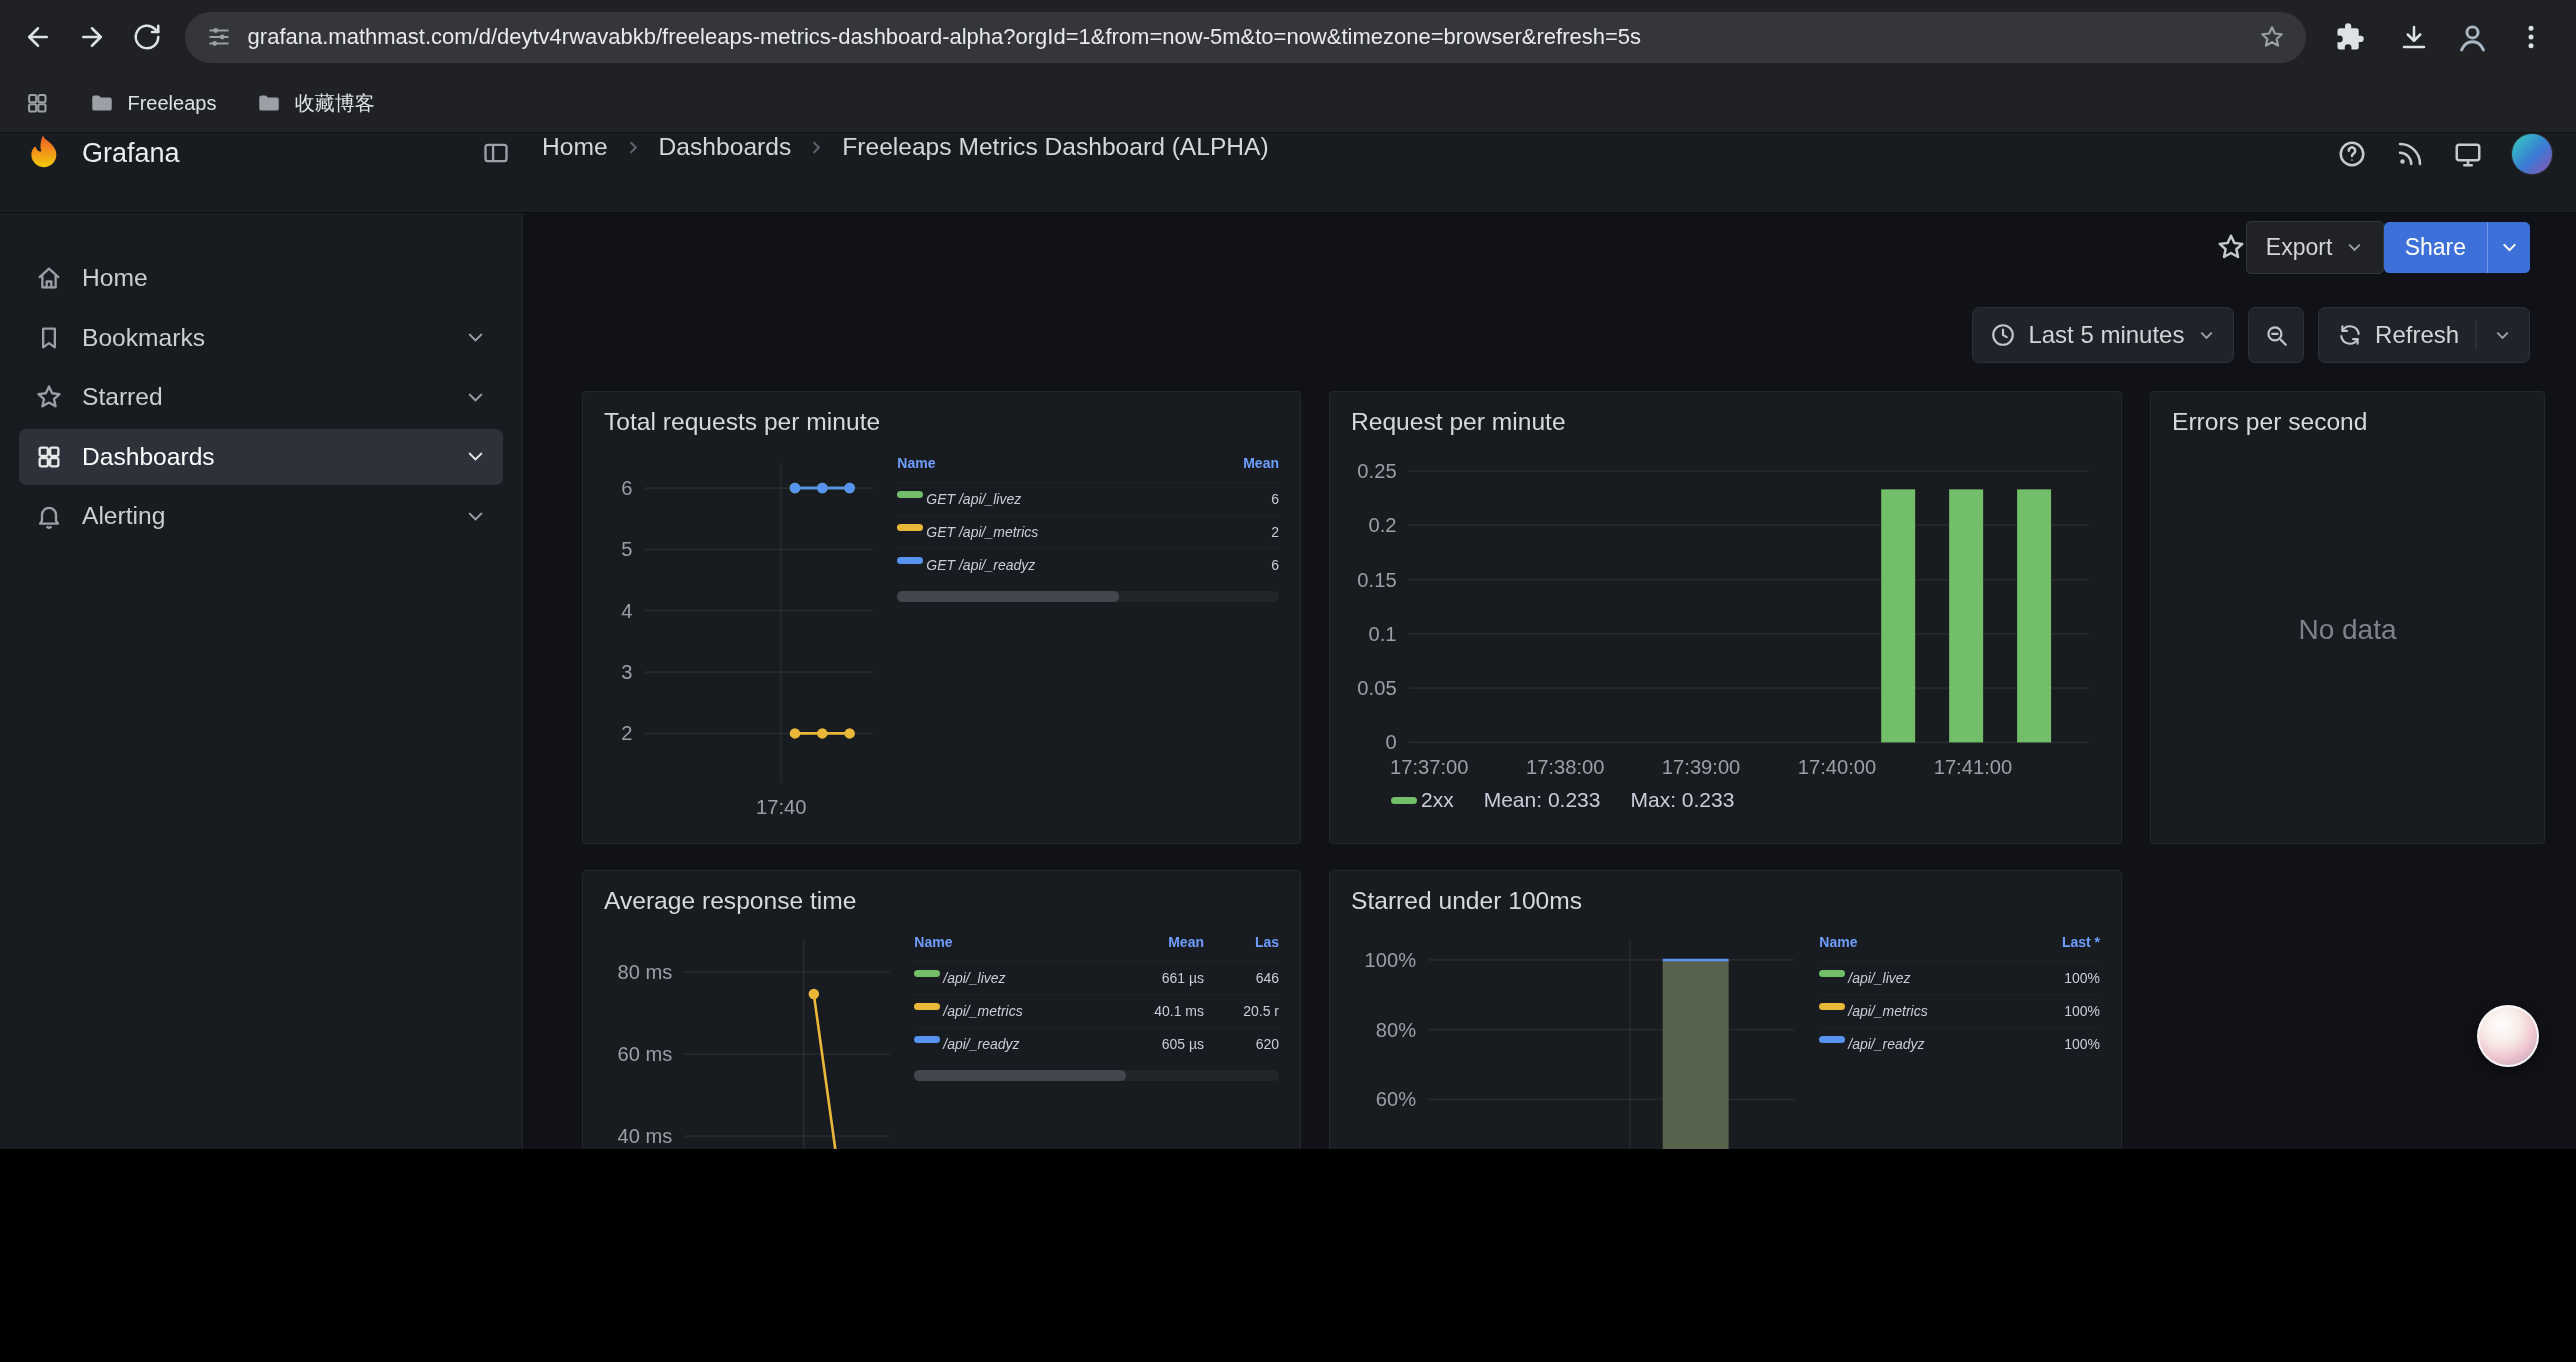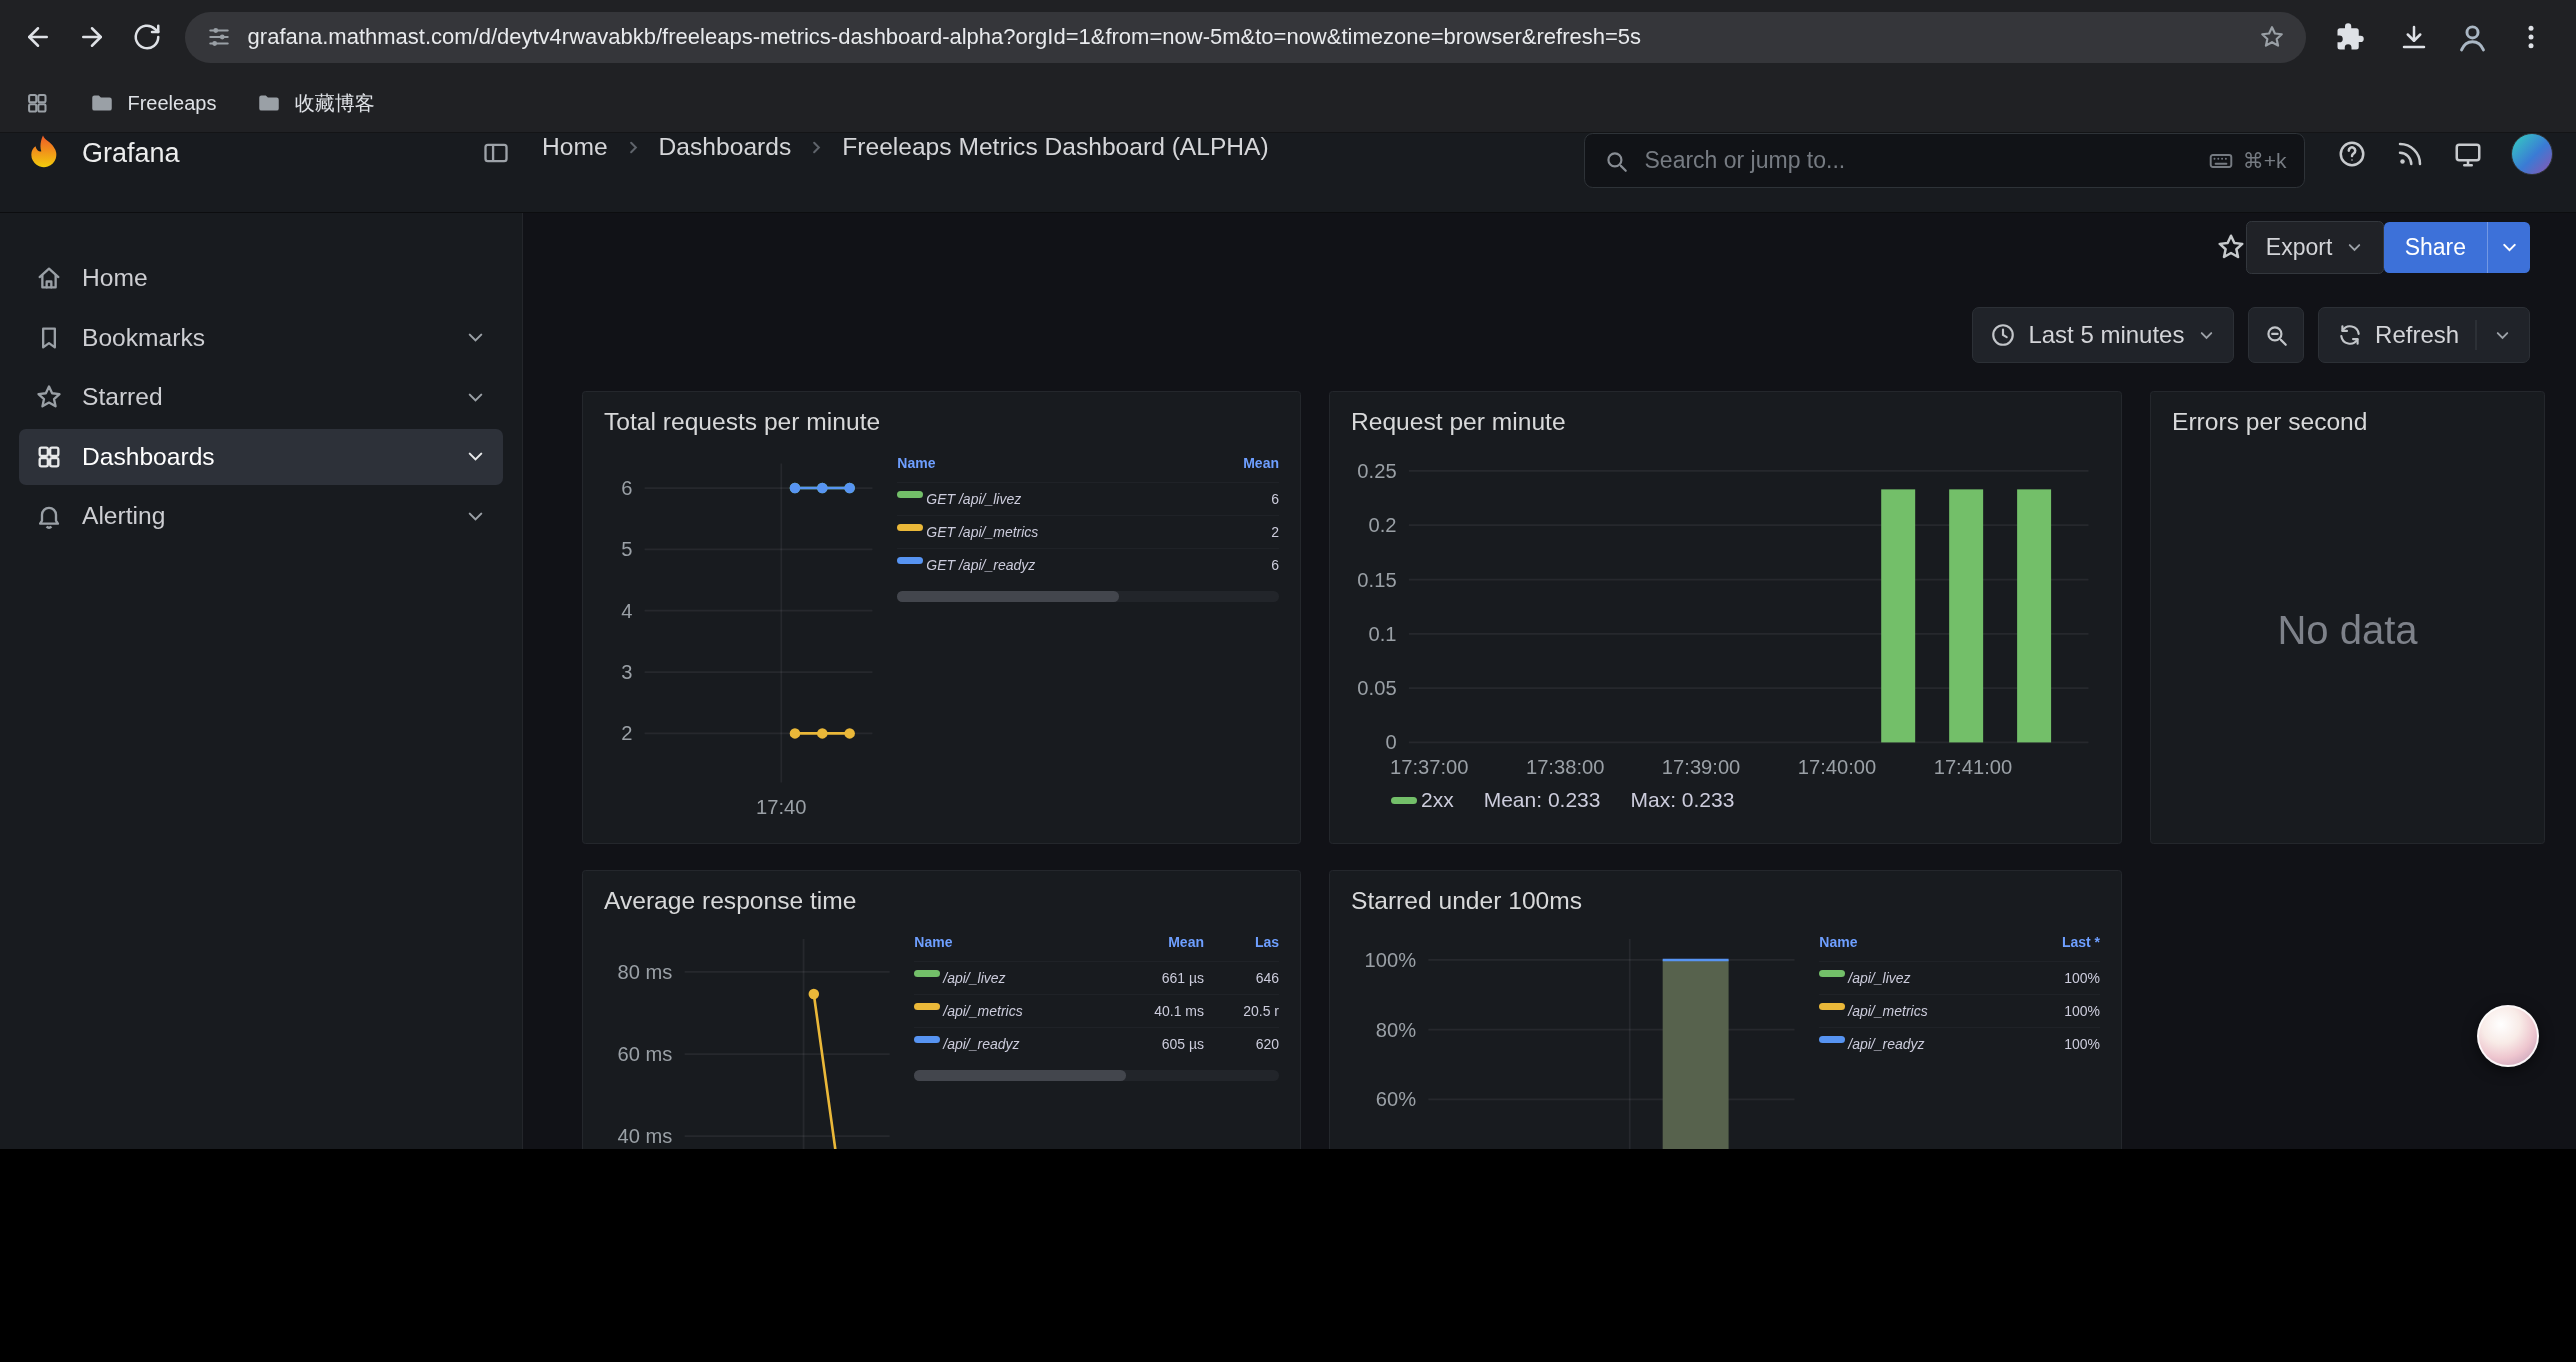--- a/index.html
+++ b/index.html
@@ -81,21 +81,21 @@
   
   .panels{padding:28px 0 0 35px;flex:1;min-height:0;}
   .prow{display:flex;gap:28px;margin-bottom:26px;margin-left:24px;}
   .panel{background:#181b1f;border:1.8px solid #24272c;border-radius:3.5px;padding:14px 21px;box-sizing:border-box;}
   .p-sm{height:453px;}
   .p-lg{height:561px;}
   .w1{width:719px;} .w2{width:793px;} .w3{width:395px;}
   .panel-title{font-size:24.6px;color:#d8d9da;font-weight:500;margin:1.8px 0 10.5px;}
   .panel-body{display:flex;gap:12.3px;}
   .panel-body.col{flex-direction:column;gap:0;}
-  .no-data{display:flex;align-items:center;justify-content:center;height:368px;color:#7e828a;font-size:40px;}
+  .no-data{display:flex;align-items:center;justify-content:center;height:368px;color:#7e828a;font-size:28px;}
 
   
   .lt{flex:1;min-width:0;font-size:14px;margin-top:3.5px;}
   .lt-h{display:flex;align-items:center;color:#6e9fff;font-weight:700;padding:5.3px 0 10.5px;}
   .lt-name-h{flex:1;}
   .lt-r{display:flex;align-items:center;padding:8px 0;border-top:1.8px solid #1f2227;}
   .lt-name{flex:1;display:flex;align-items:flex-start;gap:3px;color:#ccccdc;min-width:0;overflow:hidden;white-space:nowrap;font-style:italic;}
   .sw{width:26px;height:7px;border-radius:3.5px;flex:0 0 auto;}
   .lt-c{text-align:right;color:#ccccdc;flex:0 0 auto;overflow:hidden;white-space:nowrap;}
   .lt-h .lt-c{color:#6e9fff;}
@@ -230,35 +230,20 @@
         </span>
       <span class="crumb">Dashboards</span>
       <span class="crumb-sep">
           <svg viewBox="0 0 24 24" fill="none" stroke="currentColor" stroke-width="2.5" stroke-linecap="round">
             <path d="M9 6l6 6-6 6"></path>
           </svg>
         </span>
       <span class="crumb">Freeleaps Metrics Dashboard (ALPHA)</span>
     </div>
     <div class="nav-fill"></div>
-    <div class="searchbox">
-      <svg viewBox="0 0 24 24" fill="none" stroke="currentColor" stroke-width="2" stroke-linecap="round">
-          <circle cx="11" cy="11" r="6"></circle>
-          <path d="M16.5 16.5L21 21"></path>
-        </svg>
-      <input class="search-input" placeholder="Search or jump to..." style="">
-      <span class="shortcut">
-        <svg viewBox="0 0 24 24" fill="none" stroke="currentColor" stroke-width="1.8" stroke-linecap="round">
-            <rect x="2.5" y="6.5" width="19" height="11" rx="2"></rect>
-            <path d="M7 14.5h10"></path>
-            <path d="M6 10h.01M9.5 10h.01M13 10h.01M16.5 10h.01"></path>
-          </svg>
-        <span>⌘+k</span>
-      </span>
-    </div>
     <div class="nav-icons">
       <svg viewBox="0 0 24 24" fill="none" stroke="currentColor" stroke-width="2" stroke-linecap="round">
           <circle cx="12" cy="12" r="9"></circle>
           <path d="M9.4 9.3a2.6 2.6 0 1 1 4 2.2c-.9.6-1.4 1.1-1.4 2"></path>
           <circle cx="12" cy="16.8" r="0.6" fill="currentColor" stroke="none"></circle>
         </svg>
       <svg viewBox="0 0 24 24" fill="none" stroke="currentColor" stroke-width="2" stroke-linecap="round">
           <circle cx="6" cy="18" r="1.8" fill="currentColor" stroke="none"></circle>
           <path d="M4 11a9 9 0 0 1 9 9"></path>
           <path d="M4 4a16 16 0 0 1 16 16"></path>

